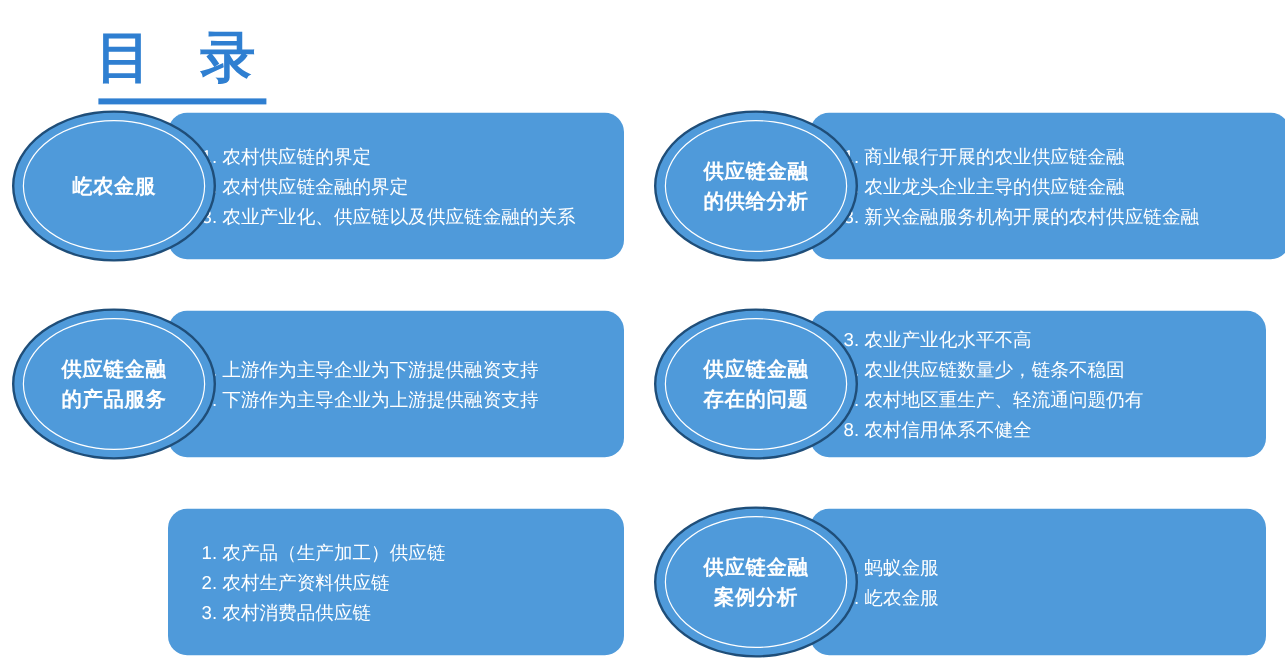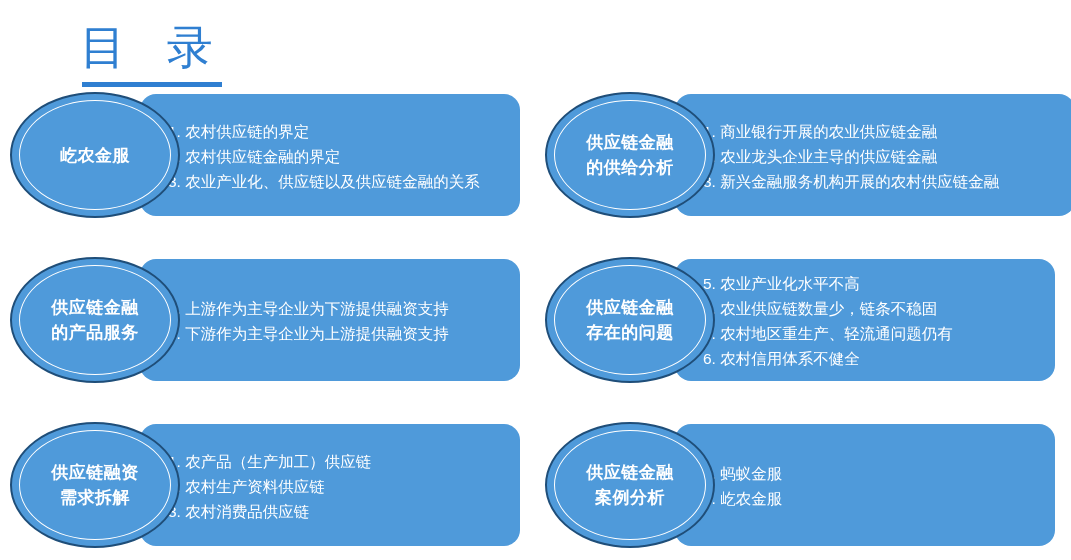--- a/index.html
+++ b/index.html
@@ -18,21 +18,21 @@
   
   #title-area {
     position: absolute;
     left: 80px;
     top: 18px;
     width: 400px;
     height: 62px;
   }
   .title-text {
     font-size: 46px;
-    font-weight: normal;
+    font-weight: bold;
     letter-spacing: 14px;
     line-height: 58px;
     color: #2f7fd1;
     white-space: nowrap;
   }
   .title-underline {
     position: absolute;
     left: 2px;
     top: 64px;
     width: 140px;
@@ -176,45 +176,40 @@
       </div>
       <div class="badge">
         <div class="badge-inner"></div>
         <div class="badge-label">供应链金融
 的产品服务</div>
       </div>
     </div>
 
     <div class="item col1">
       <div class="panel">
-        <div class="li">5. 农业产业化水平不高</div>
+        <div class="li">3. 农业产业化水平不高</div>
         <div class="li">2. 农业供应链数量少，链条不稳固</div>
         <div class="li">3. 农村地区重生产、轻流通问题仍有</div>
-        <div class="li">6. 农村信用体系不健全</div>
+        <div class="li">8. 农村信用体系不健全</div>
       </div>
       <div class="badge">
         <div class="badge-inner"></div>
         <div class="badge-label">供应链金融
 存在的问题</div>
       </div>
     </div>
   </div>
 
   <div class="row r2">
     <div class="item col0">
       <div class="panel">
         <div class="li">1. 农产品（生产加工）供应链</div>
         <div class="li">2. 农村生产资料供应链</div>
         <div class="li">3. 农村消费品供应链</div>
       </div>
-      <div class="badge">
-        <div class="badge-inner"></div>
-        <div class="badge-label">供应链融资
-需求拆解</div>
-      </div>
     </div>
 
     <div class="item col1">
       <div class="panel">
         <div class="li">1. 蚂蚁金服</div>
         <div class="li">2. 屹农金服</div>
       </div>
       <div class="badge">
         <div class="badge-inner"></div>
         <div class="badge-label">供应链金融

